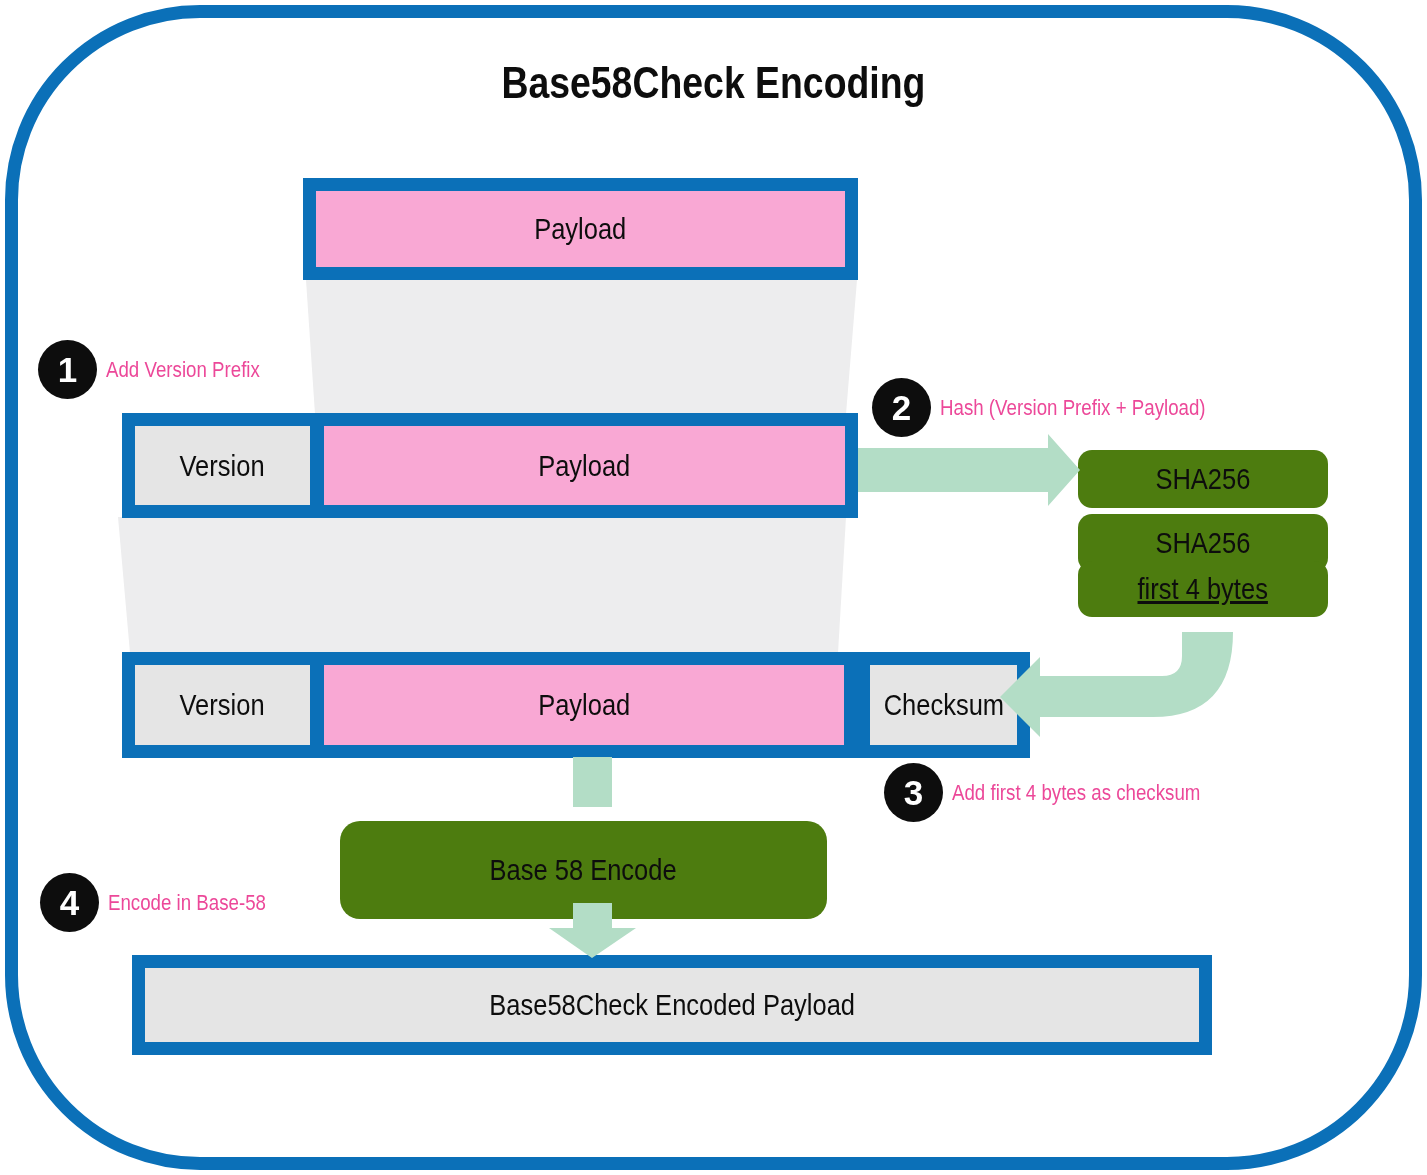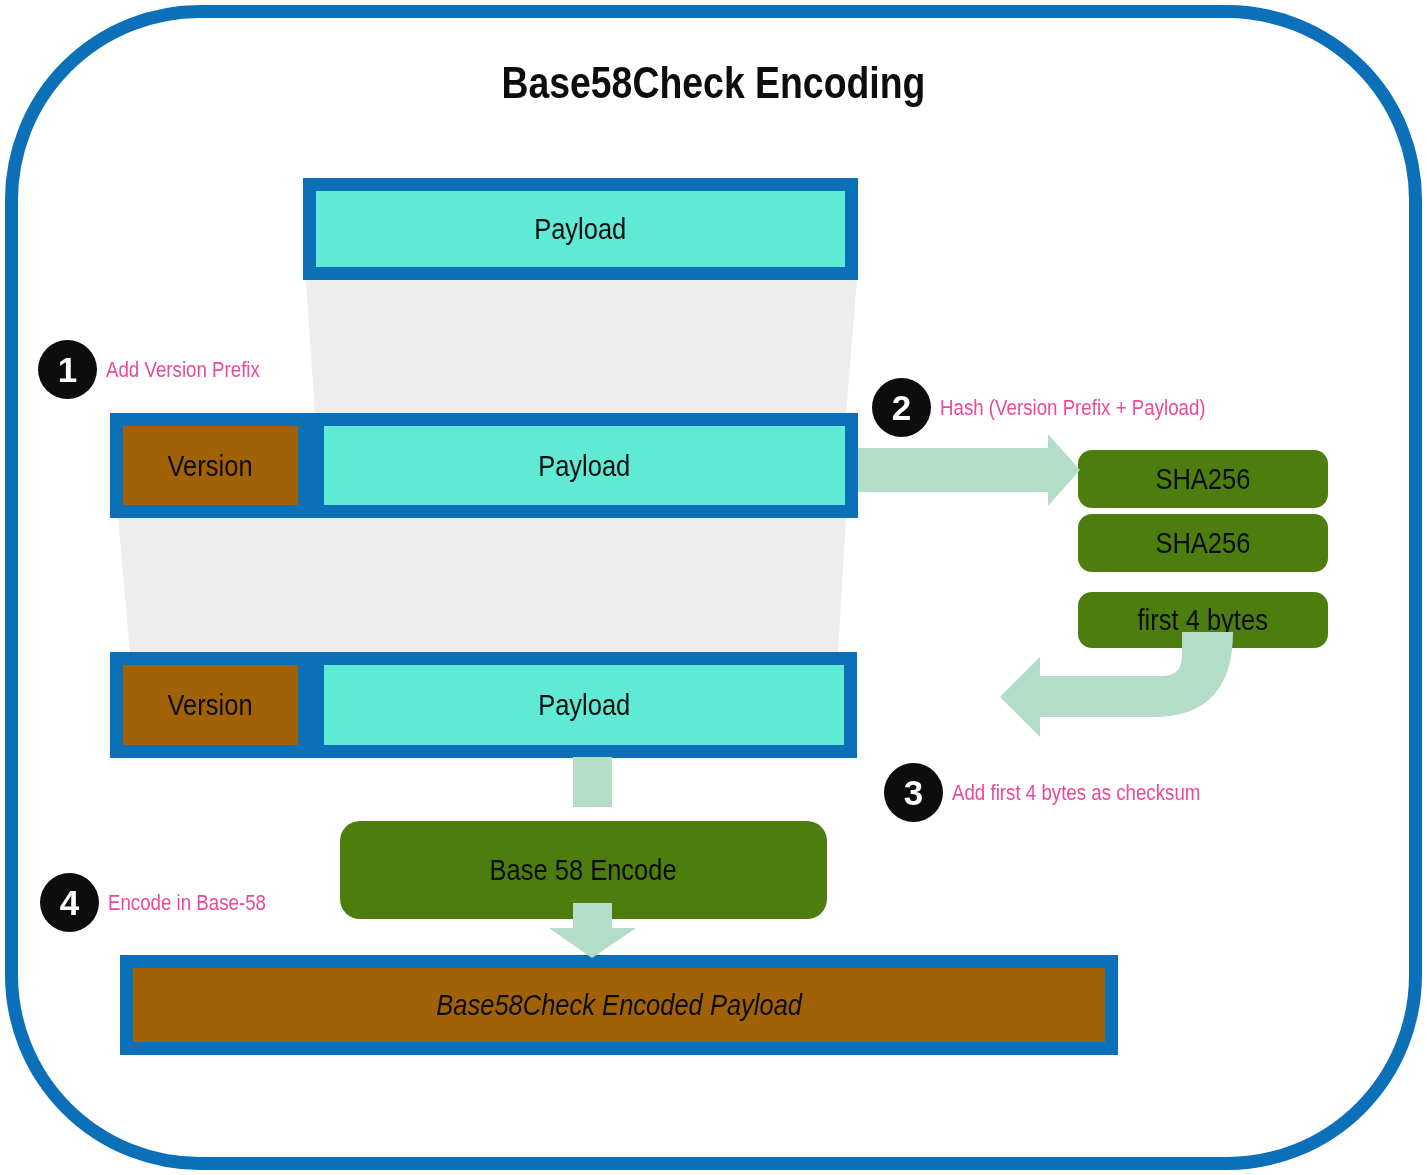--- a/index.html
+++ b/index.html
@@ -18,22 +18,22 @@
   .cond{display:inline-block;transform:scaleX(0.85);transform-origin:center;white-space:nowrap;}
   .cond-l{display:inline-block;transform:scaleX(0.85);transform-origin:left center;white-space:nowrap;}
   .layer{position:absolute;top:0;left:0;width:1427px;height:1175px;}
   .funnels{z-index:1;}
   .arrows{z-index:3;}
   .box{
     position:absolute;display:flex;align-items:center;justify-content:center;
     box-sizing:border-box;font-size:30px;color:#0d0d0d;z-index:2;
   }
   .bluebrd{border:13px solid #0b70b8;}
-  .fill-lightblue{background:#5eead4;}
-  .fill-white{background:#a16207;}
+  .fill-lightblue{background:#f9a8d4;}
+  .fill-white{background:#e5e5e5;margin-left:12px;}
   .greenbox{
     position:absolute;display:flex;align-items:center;justify-content:center;
     background:#4d7c0f;border-radius:14px;font-size:30px;color:#0d0d0d;z-index:2;box-sizing:border-box;
   }
   .step{position:absolute;z-index:4;display:flex;align-items:center;}
   .step .num{
     width:59px;height:59px;border-radius:50%;background:#0d0d0d;color:#ffffff;
     display:flex;align-items:center;justify-content:center;
     font-size:35px;font-weight:bold;flex:0 0 auto;
   }
@@ -59,36 +59,39 @@
   <div class="box bluebrd fill-lightblue" style="left:311px;top:413px;width:547px;height:105px;">
     <span class="cond">Payload</span>
   </div>
 
   <div class="greenbox" style="left:1078px;top:450px;width:250px;height:58px;">
     <span class="cond">SHA256</span>
   </div>
   <div class="greenbox" style="left:1078px;top:514px;width:250px;height:58px;">
     <span class="cond">SHA256</span>
   </div>
-  <div class="greenbox" style="left:1078px;top:592px;width:250px;height:56px;">
+  <div class="greenbox" style="left:1078px;top:561px;width:250px;height:56px;text-decoration:underline;">
     <span class="cond">first 4 bytes</span>
   </div>
 
   <div class="box bluebrd fill-white" style="left:110px;top:652px;width:201px;height:106px;">
     <span class="cond">Version</span>
   </div>
   <div class="box bluebrd fill-lightblue" style="left:311px;top:652px;width:546px;height:106px;">
     <span class="cond">Payload</span>
   </div>
+  <div class="box bluebrd fill-white" style="left:845px;top:652px;width:173px;height:106px;">
+    <span class="cond">Checksum</span>
+  </div>
 
   <div class="greenbox" style="left:340px;top:805px;width:487px;height:98px;border-radius:20px;margin-top:16px;">
     <span class="cond">Base 58 Encode</span>
   </div>
 
-  <div class="box bluebrd fill-white" style="left:120px;top:955px;width:998px;height:100px;font-style:italic;">
+  <div class="box bluebrd fill-white" style="left:120px;top:955px;width:1080px;height:100px;">
     <span class="cond">Base58Check Encoded Payload</span>
   </div>
 
   <svg class="layer arrows" viewBox="0 0 1427 1175">
     <polygon points="858,448 1048,448 1048,434 1080,470 1048,506 1048,492 858,492" fill="#b3ddc6"></polygon>
     <path d="M1182 632 L1182 656 Q1182 676 1162 676 L1040 676 L1040 657 L1000 697 L1040 737 L1040 717 L1153 717 Q1233 717 1233 632 Z" fill="#b3ddc6"></path>
     <rect x="573" y="757" width="39" height="50" fill="#b3ddc6"></rect>
     <polygon points="573,903 612,903 612,928 636,928 592,958 549,928 573,928" fill="#b3ddc6"></polygon>
   </svg>
 

